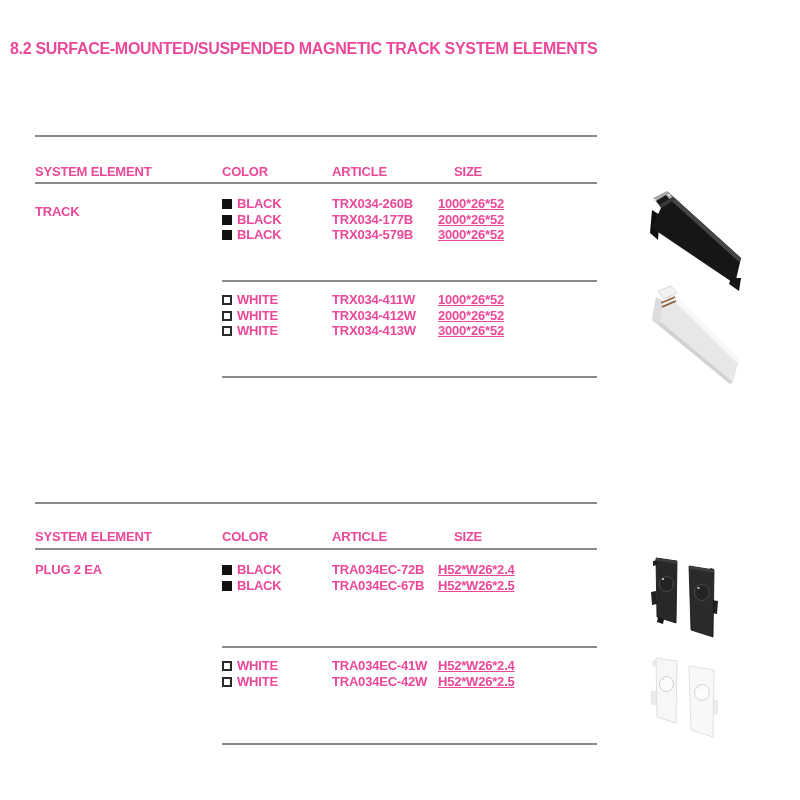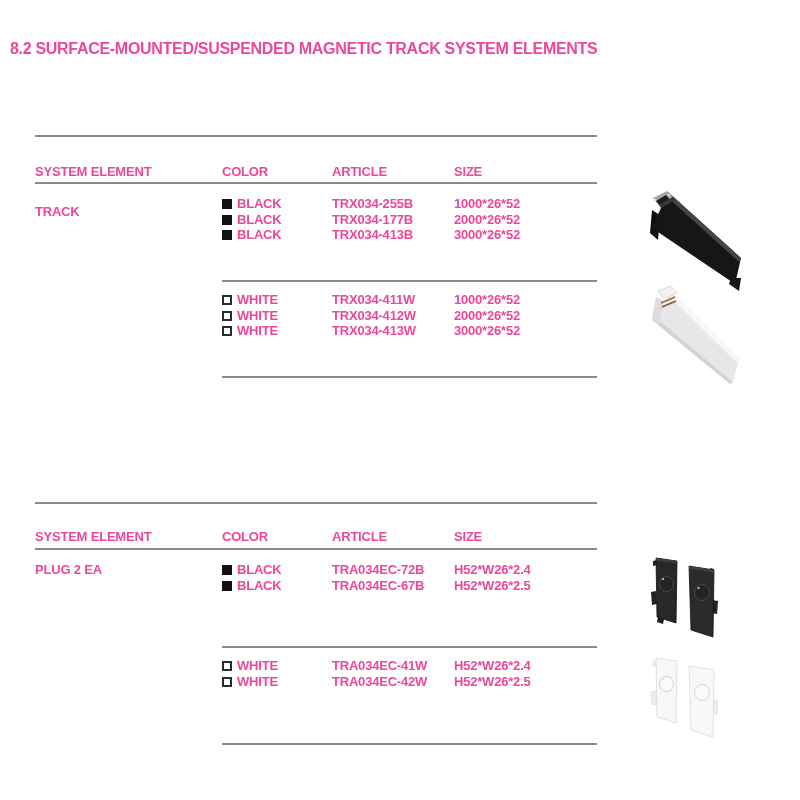--- a/index.html
+++ b/index.html
@@ -18,21 +18,21 @@
   .th{
     font-size:13px;font-weight:bold;letter-spacing:-0.2px;white-space:nowrap;margin-top:8px;
   }
   .cell{
     font-size:13px;font-weight:bold;letter-spacing:-0.2px;white-space:nowrap;
   }
   .rowgrp{position:absolute;}
   .row{height:15.5px;line-height:15.5px;position:relative;}
   .row .colorcell{position:absolute;left:0;top:0;}
   .row .article{position:absolute;left:110px;top:0;}
-  .row .size{position:absolute;left:232px;top:0;}
+  .row .size{position:absolute;left:216px;top:0;text-decoration:underline;}
   .swatch{
     display:inline-block;width:10px;height:10px;margin-right:5px;
     position:relative;top:1px;box-sizing:border-box;
   }
   .swatch.black{background:#111111;}
   .swatch.white{background:#ffffff;border:2px solid #2b2b2b;}
   svg{display:block;}
 </style>
 </head>
 <body>
@@ -49,31 +49,31 @@
     <div class="abs th" style="left:332px;top:156px;">ARTICLE</div>
     <div class="abs th" style="left:454px;top:156px;">SIZE</div>
 
     <div class="abs hline" style="left:35px;top:182px;width:562px;"></div>
 
     <div class="abs cell" style="left:35px;top:204px;">TRACK</div>
 
     <div class="rowgrp" style="left:222px;top:196px;width:375px;">
       <div class="row cell">
         <span class="colorcell"><span class="swatch black"></span><span>BLACK</span></span>
-        <span class="article">TRX034-255B</span>
+        <span class="article">TRX034-260B</span>
         <span class="size">1000*26*52</span>
       </div>
       <div class="row cell">
         <span class="colorcell"><span class="swatch black"></span><span>BLACK</span></span>
         <span class="article">TRX034-177B</span>
         <span class="size">2000*26*52</span>
       </div>
       <div class="row cell">
         <span class="colorcell"><span class="swatch black"></span><span>BLACK</span></span>
-        <span class="article">TRX034-413B</span>
+        <span class="article">TRX034-579B</span>
         <span class="size">3000*26*52</span>
       </div>
     </div>
 
     <div class="abs hline" style="left:222px;top:280px;width:375px;"></div>
 
     <div class="rowgrp" style="left:222px;top:292px;width:375px;">
       <div class="row cell">
         <span class="colorcell"><span class="swatch white"></span><span>WHITE</span></span>
         <span class="article">TRX034-411W</span>

